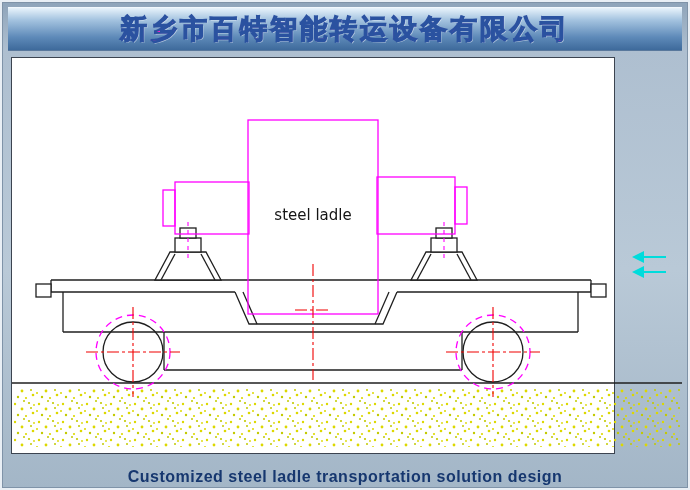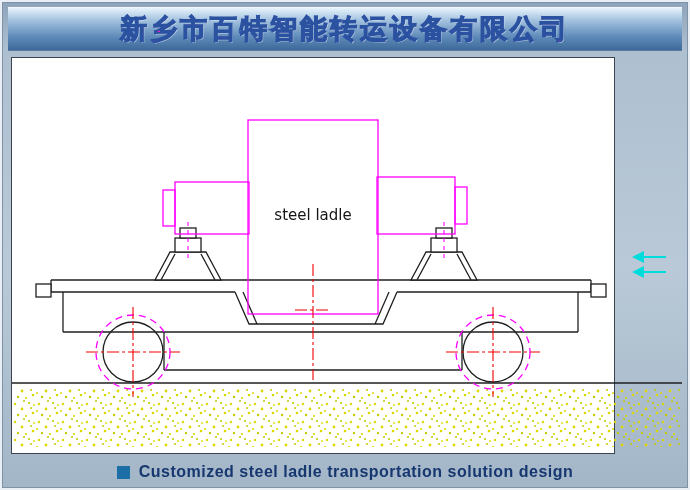--- a/index.html
+++ b/index.html
@@ -23,21 +23,21 @@
     -webkit-text-stroke:1.2px var(--header_stroke,#2a52a0);
     text-shadow:1px 1px 0 rgba(255,255,255,.55);
     white-space:nowrap;
   }
   .drawing-area{
     position:absolute;left:9px;top:55px;width:604px;height:397px;box-sizing:border-box;
     background:#ffffff;border:1px solid #3c4450;
   }
   .footer{
     position:absolute;left:0;right:0;top:457px;height:26px;
-    display:flex;align-items:center;justify-content:center;gap:9px;
+    display:flex;align-items:center;justify-content:center;gap:9px;flex-direction:column;
   }
   .bullet{width:13px;height:13px;background:var(--bullet,#1b6ea6);display:inline-block;}
   .caption{
     font-size:16px;font-weight:bold;color:var(--caption_text,#16376f);
     letter-spacing:.5px;white-space:nowrap;
   }
   
   .blk{stroke:var(--ink,#1f1f1f);stroke-width:1.3;fill:none;}
   .thick{stroke-width:1.6;}
   .wfill{fill:#ffffff;}

